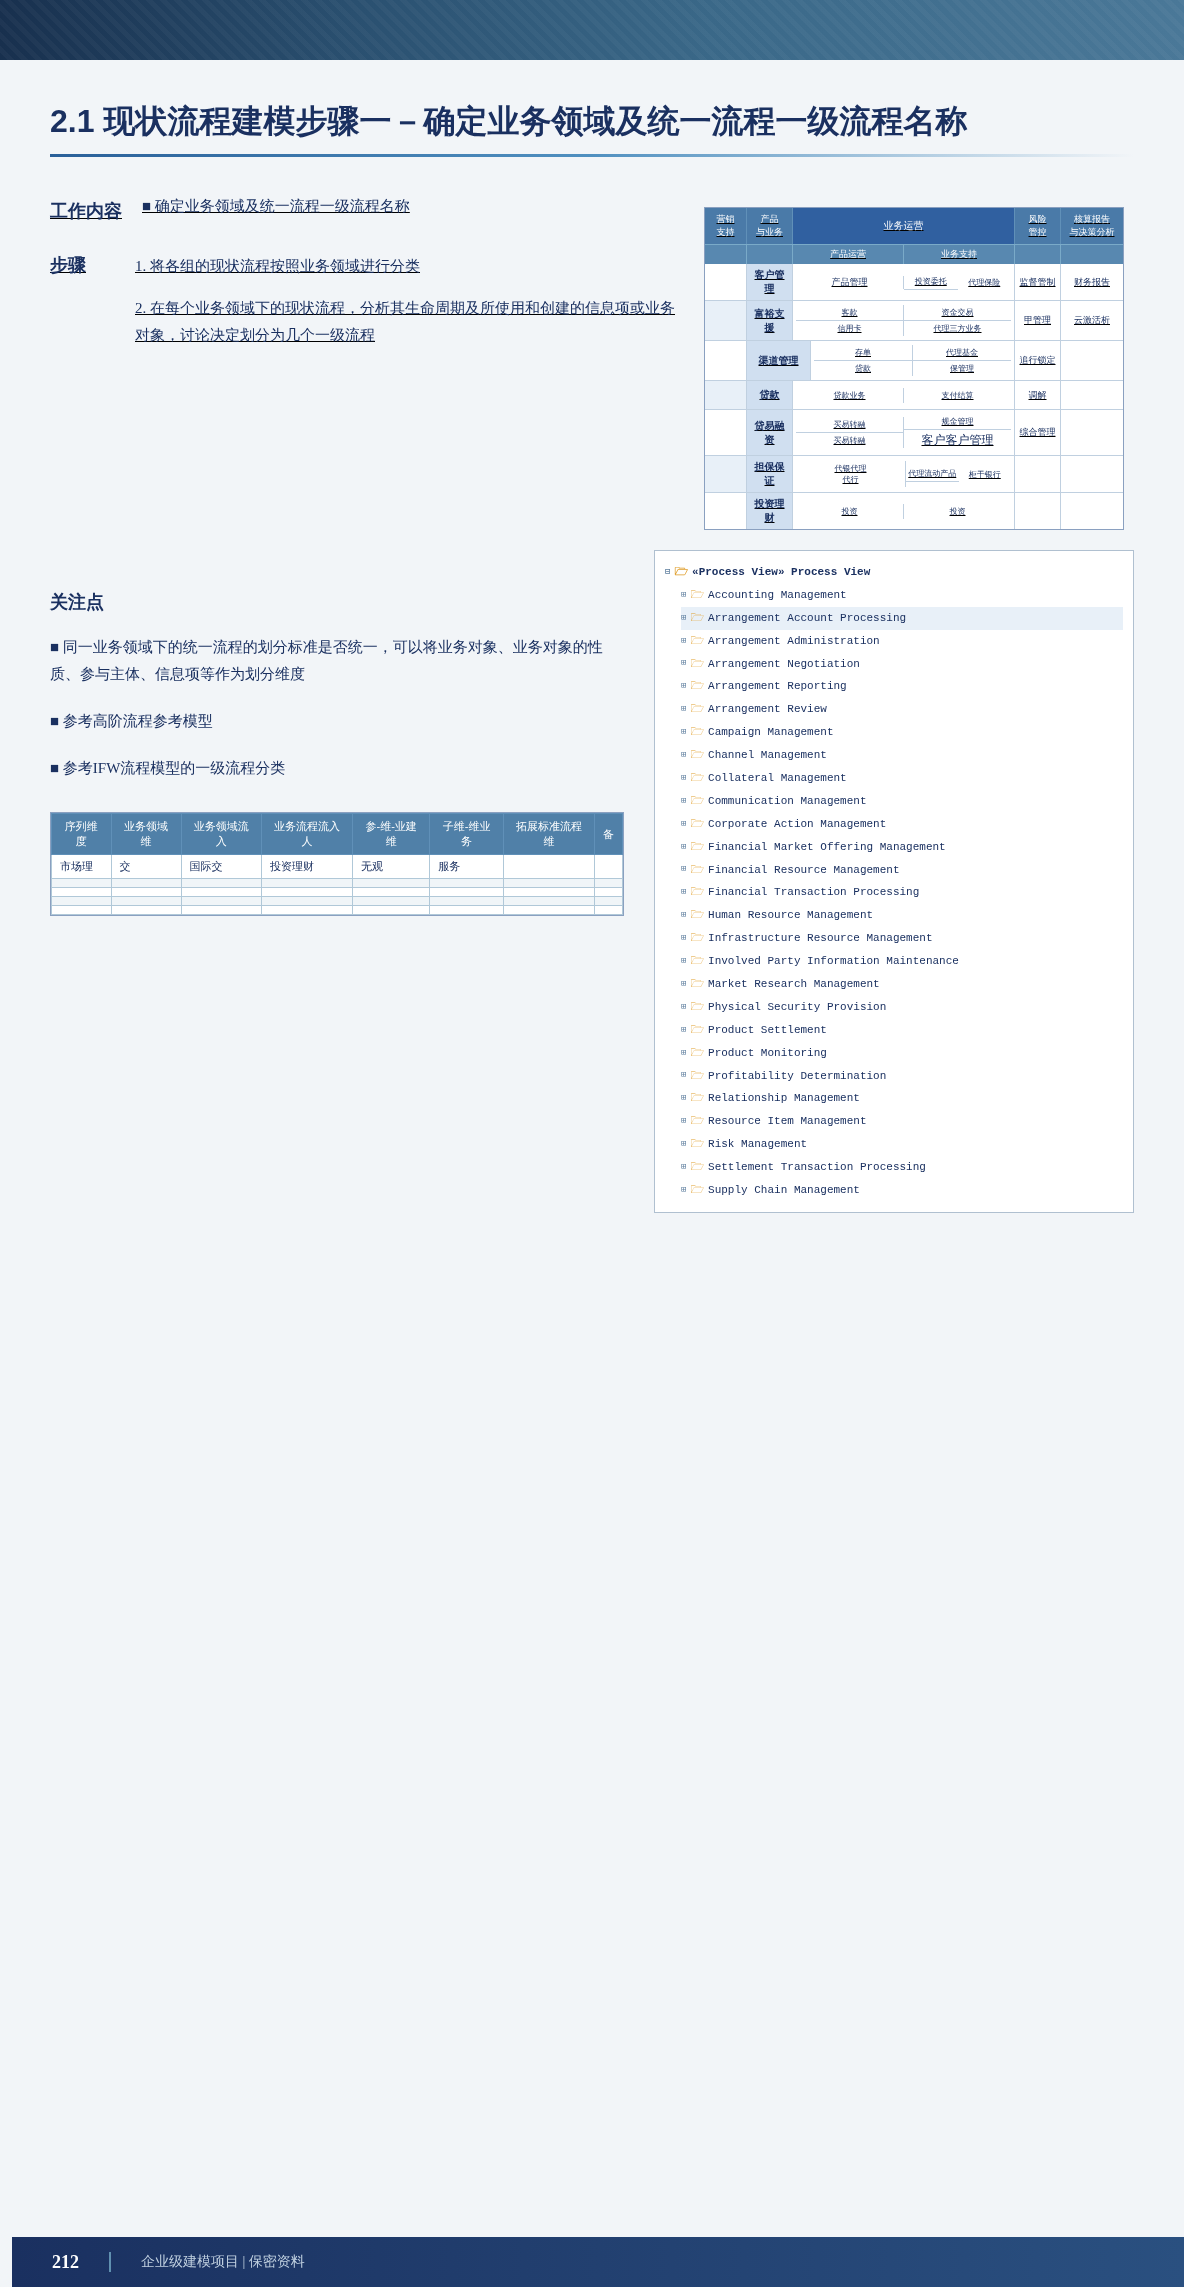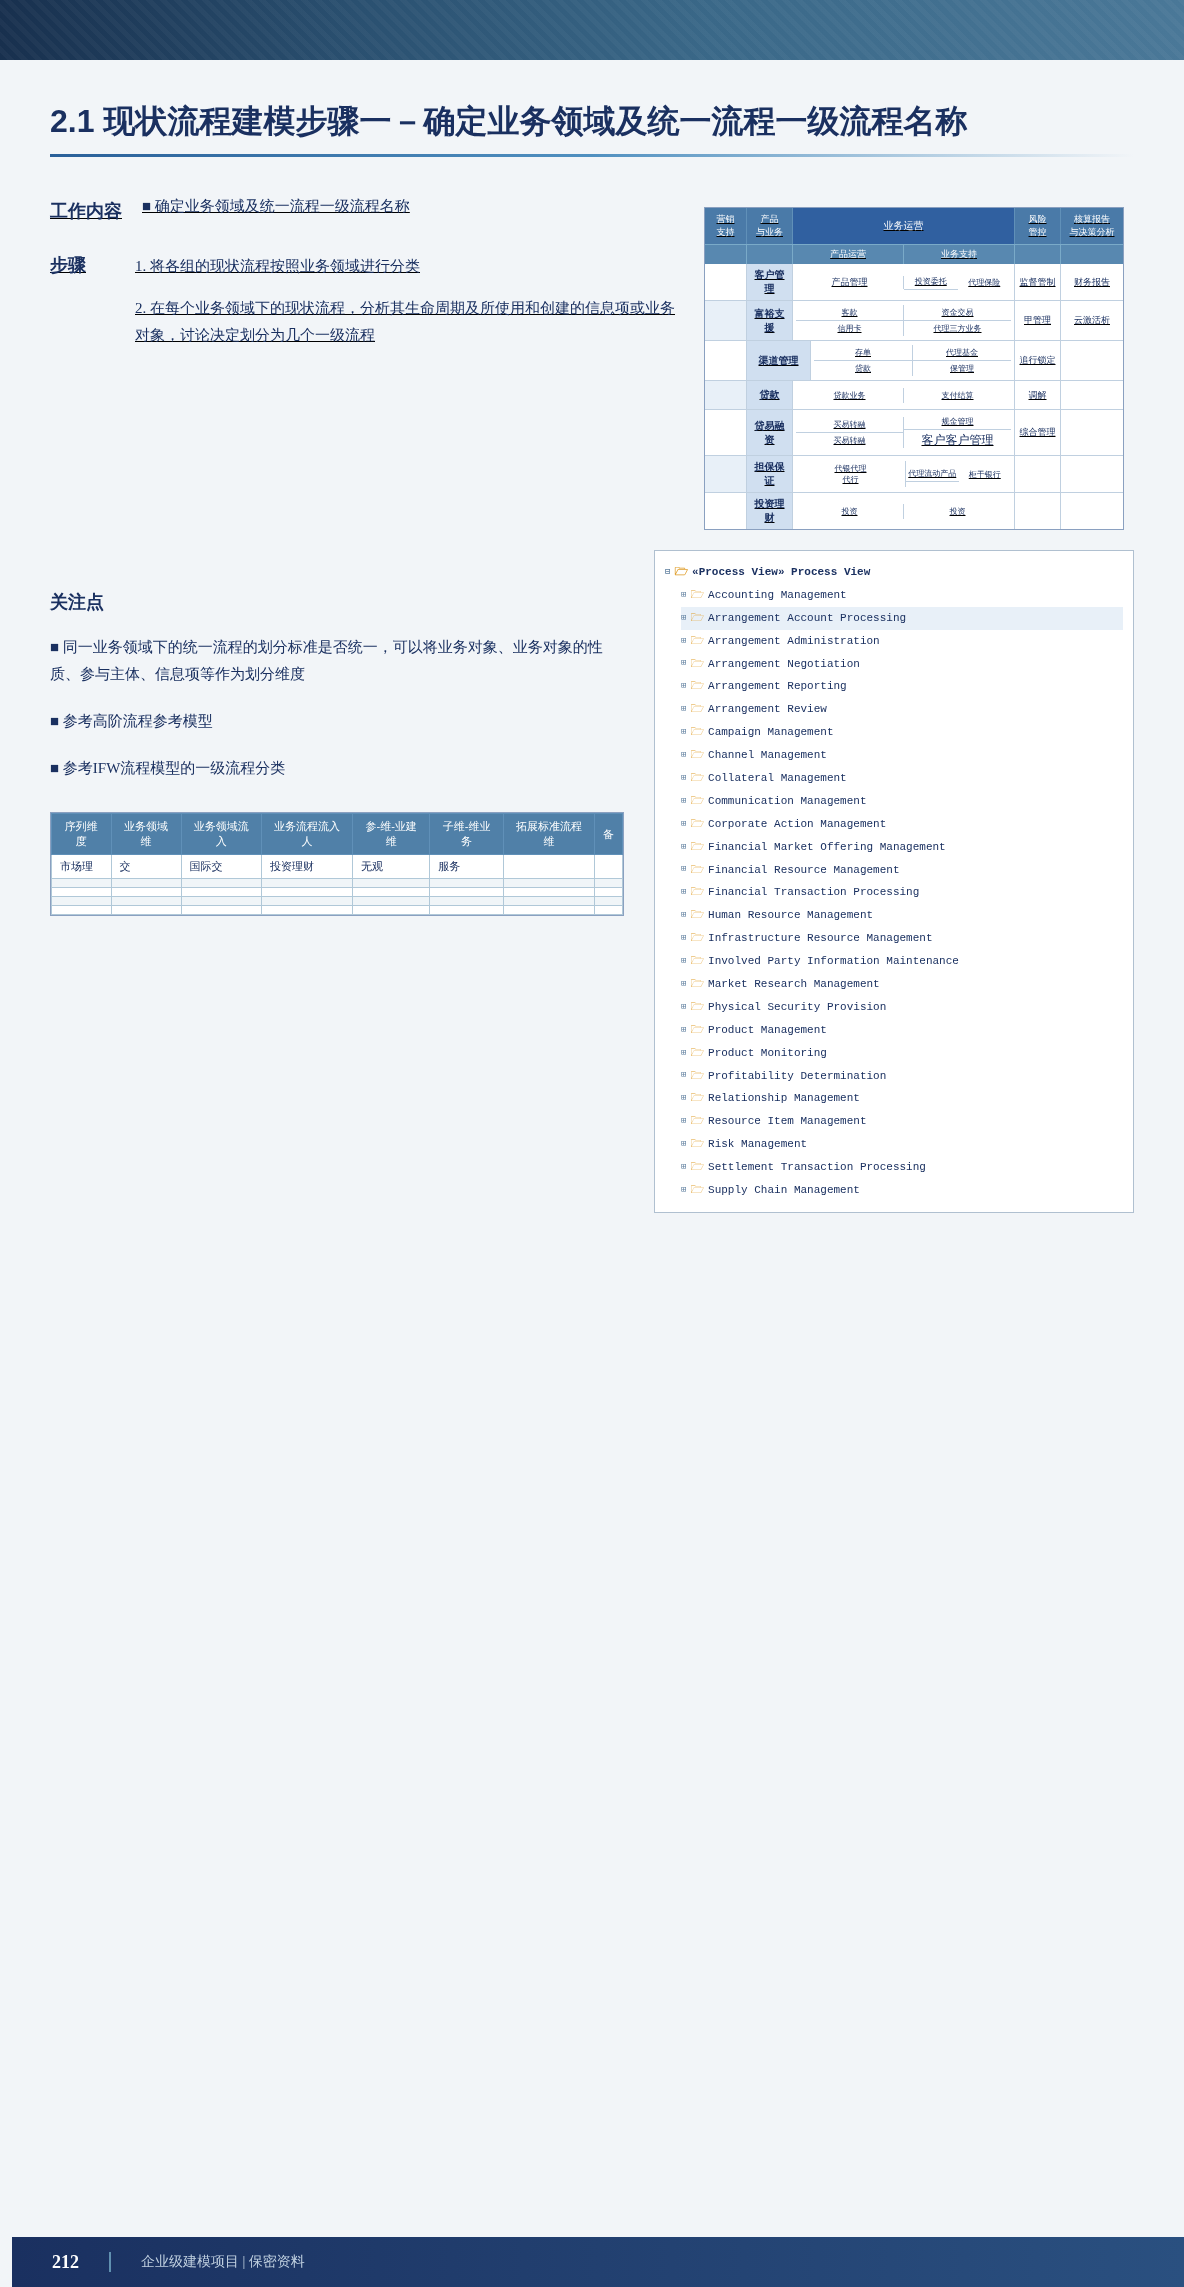--- a/index.html
+++ b/index.html
@@ -650,21 +650,21 @@
               <span>Market Research Management</span>
             </div>
             <div class="process-list-item">
               <span class="expand-icon">⊞</span>
               <span class="folder-icon">🗁</span>
               <span>Physical Security Provision</span>
             </div>
             <div class="process-list-item">
               <span class="expand-icon">⊞</span>
               <span class="folder-icon">🗁</span>
-              <span>Product Management</span>
+              <span>Product Settlement</span>
             </div>
             <div class="process-list-item">
               <span class="expand-icon">⊞</span>
               <span class="folder-icon">🗁</span>
               <span>Product Monitoring</span>
             </div>
             <div class="process-list-item">
               <span class="expand-icon">⊞</span>
               <span class="folder-icon">🗁</span>
               <span>Profitability Determination</span>

